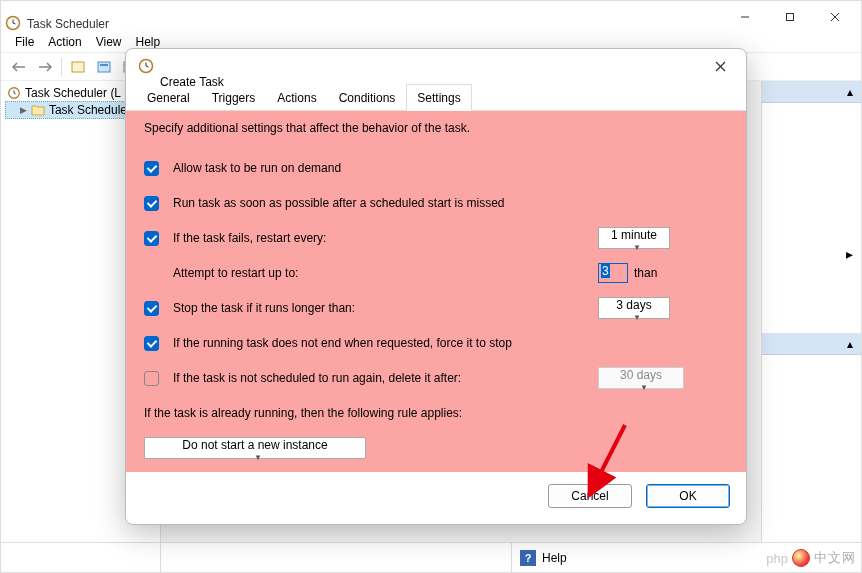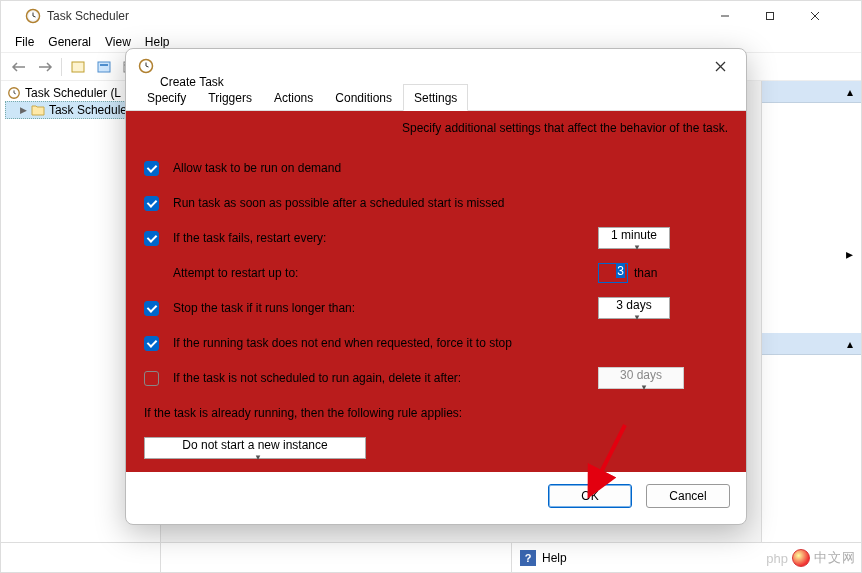--- a/index.html
+++ b/index.html
@@ -1,20 +1,20 @@
 <!DOCTYPE html>
 <html><head>
   <meta charset="utf-8">
   <style>
     * { box-sizing: border-box; margin: 0; padding: 0; font-family: "Segoe UI", Tahoma, sans-serif; font-size: 12px; }
     body { background: #fff; width: 862px; height: 573px; overflow: hidden; position: relative; }
 
     
     .main-window { width: 862px; height: 573px; border: 1px solid #ddd; display: flex; flex-direction: column; }
-    .title-bar { display: flex; align-items: center; height: 30px; padding: 0 24px; }
+    .title-bar { display: flex; align-items: flex-end; height: 30px; padding: 0 4px; }
     .title-bar .icon-clock { margin-right: 6px; }
     .title-bar .title-text { flex: 1; color: #333; }
     .title-bar .win-controls { display: flex; gap: 0; }
     .win-btn { width: 45px; height: 29px; display: flex; align-items: center; justify-content: center; color: #555; }
     .menu-bar { display: flex; gap: 2px; padding: 2px 8px; height: 22px; align-items: center; border-bottom: 1px solid #eee; }
     .menu-item { padding: 2px 6px; }
     .toolbar { display: flex; gap: 2px; padding: 2px 6px; height: 28px; align-items: center; border-bottom: 1px solid #eee; }
     .tb-btn { width: 24px; height: 22px; display: flex; align-items: center; justify-content: center; border: 1px solid transparent; }
     .tb-sep { width: 1px; height: 18px; background: #ddd; margin: 0 2px; }
 
@@ -37,21 +37,21 @@
     
     .dialog { position: absolute; left: 125px; top: 48px; width: 622px; height: 477px; background: #fff; border: 1px solid #bbb; border-radius: 8px; box-shadow: 0 8px 30px rgba(0,0,0,0.25); display: flex; flex-direction: column; }
     .dialog-title { display: flex; align-items: center; height: 34px; padding: 0 12px; }
     .dialog-title .title-text { flex: 1; margin-left: 6px; margin-top: 32px; }
     .dialog-close { width: 28px; height: 28px; display: flex; align-items: center; justify-content: center; font-size: 14px; }
 
     .tab-strip { display: flex; padding: 0 10px; border-bottom: 1px solid #ddd; gap: 0; }
     .tab { padding: 6px 10px 5px; border: 1px solid transparent; border-bottom: none; position: relative; top: 1px; }
     .tab.active { border-color: #ddd; background: #fff; border-bottom: 1px solid #fff; }
 
-    .dialog-body { flex: 1; padding: 10px 18px 10px 18px; background: #b91c1c; overflow: hidden; text-align: right; }
+    .dialog-body { flex: 1; padding: 10px 18px 10px 18px; background: #fca5a5; overflow: hidden; }
     .desc { margin: 0 0 22px 0; }
 
     .opt-row { display: flex; align-items: center; min-height: 22px; margin-bottom: 13px; }
     .opt-row .cb { width: 15px; height: 15px; margin-right: 14px; flex-shrink: 0; border: 1px solid #888; border-radius: 3px; display: flex; align-items: center; justify-content: center; }
     .opt-row .cb.checked { background: #0066cc; border-color: #0066cc; }
     .opt-row .cb.checked::after { content: ""; width: 4px; height: 7px; border: solid #fff; border-width: 0 2px 2px 0; transform: rotate(45deg); margin-top: -2px; }
     .opt-row .label { flex-shrink: 0; }
     .opt-row .spacer { flex: 1; }
     .opt-row .ctrl-col { width: 130px; display: flex; align-items: center; gap: 6px; }
 
@@ -107,21 +107,21 @@
           <svg width="10" height="10">
             <line x1="1" y1="1" x2="9" y2="9" stroke="#333" stroke-width="1"></line>
             <line x1="9" y1="1" x2="1" y2="9" stroke="#333" stroke-width="1"></line>
           </svg>
         </div>
     </div>
   </div>
 
   <div class="menu-bar">
     <span class="menu-item">File</span>
-    <span class="menu-item">General</span>
+    <span class="menu-item">Action</span>
     <span class="menu-item">View</span>
     <span class="menu-item">Help</span>
   </div>
 
   <div class="toolbar">
     <div class="tb-btn">
         <svg width="16" height="12">
           <path d="M6 2 L2 6 L6 10 M2 6 H14" fill="none" stroke="#888" stroke-width="1.5"></path>
         </svg>
       </div>
@@ -206,21 +206,21 @@
     <span class="title-text">Create Task</span>
     <div class="dialog-close">
       <svg width="11" height="11">
           <line x1="1" y1="1" x2="10" y2="10" stroke="#333" stroke-width="1.3"></line>
           <line x1="10" y1="1" x2="1" y2="10" stroke="#333" stroke-width="1.3"></line>
         </svg>
     </div>
   </div>
 
   <div class="tab-strip">
-    <div class="tab">Specify</div>
+    <div class="tab">General</div>
     <div class="tab">Triggers</div>
     <div class="tab">Actions</div>
     <div class="tab">Conditions</div>
     <div class="tab active">Settings</div>
   </div>
 
   <div class="dialog-body">
     <div class="desc">Specify additional settings that affect the behavior of the task.</div>
 
     <div class="opt-row">
@@ -289,25 +289,25 @@
 
     <div class="opt-row">
       <span class="combo rule-combo">
         <span>Do not start a new instance</span>
         <span class="caret">▾</span>
       </span>
     </div>
   </div>
 
   <div class="dialog-footer">
+    <div class="dlg-btn">
+        <span>Cancel</span>
+      </div>
     <div class="dlg-btn primary">
         <span>OK</span>
-      </div>
-    <div class="dlg-btn">
-        <span>Cancel</span>
       </div>
   </div>
 </div>
 
 <svg class="red-arrow" width="50" height="80">
   <defs>
       <marker id="ah" markerWidth="8" markerHeight="8" refX="5" refY="4" orient="auto">
         <path d="M0,0 L8,4 L0,8 z" fill="#e3000f"></path>
       </marker>
     </defs>

